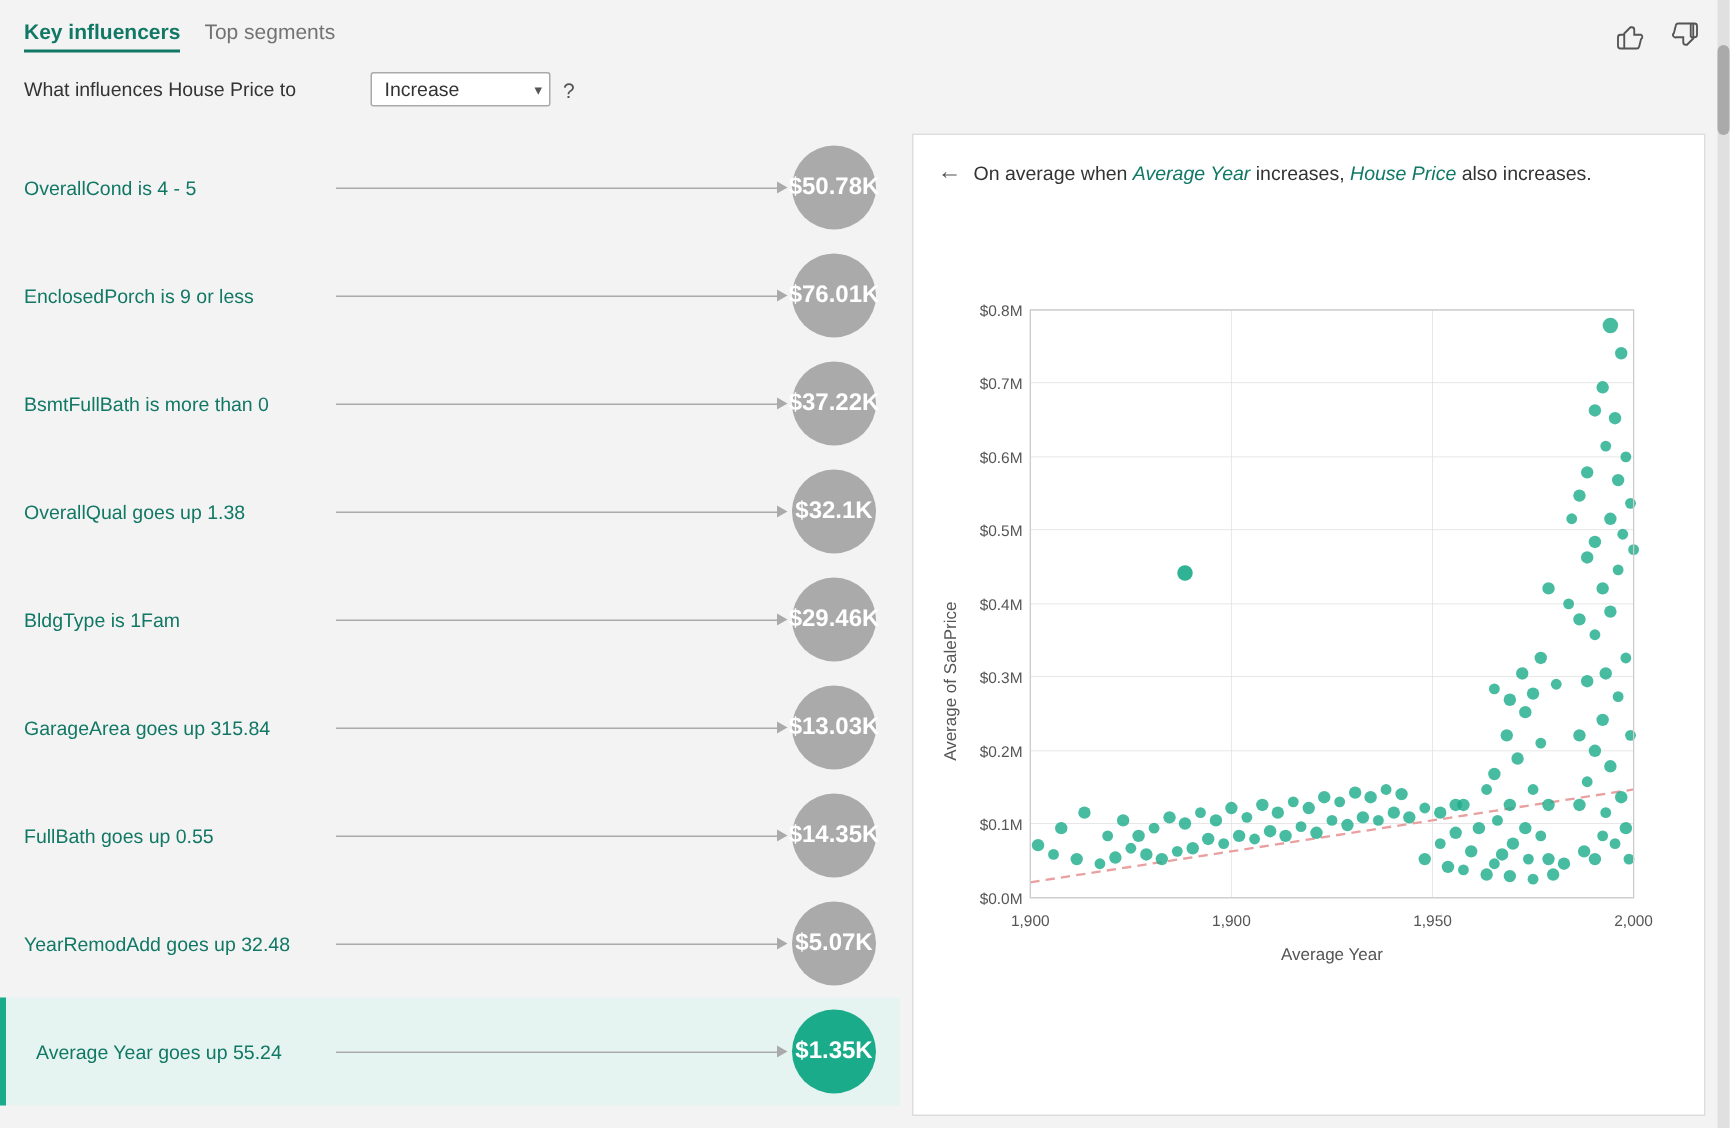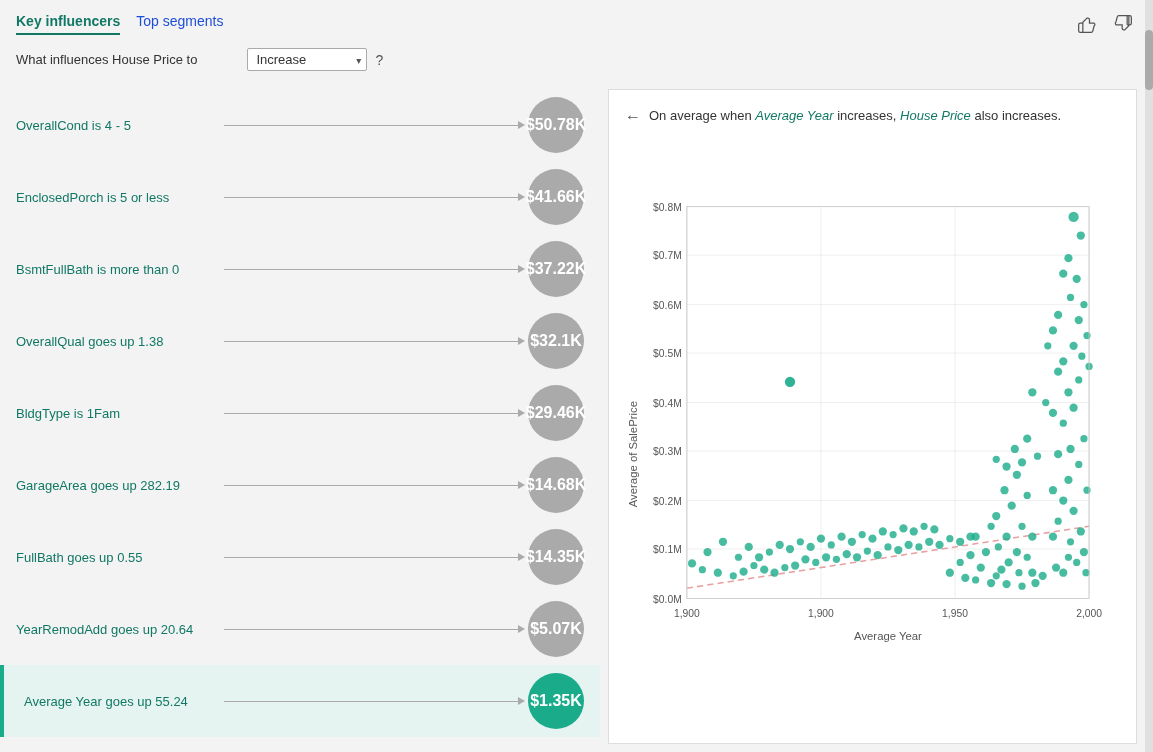--- a/index.html
+++ b/index.html
@@ -25,21 +25,21 @@
       justify-content: space-between;
       padding: 10px 16px 6px 16px;
       background: #f3f3f3;
     }
     .tabs {
       display: flex;
       gap: 16px;
     }
     .tab {
       font-size: 14px;
-      color: #1d4ed8;
+      color: #737373;
       cursor: pointer;
       padding-bottom: 4px;
     }
     .tab.active {
       color: #117865;
       border-bottom: 2px solid #117865;
       font-weight: 600;
     }
     .top-icons {
       display: flex;
@@ -247,23 +247,23 @@
 
     <div class="left-panel">
 
       <div class="influencer-item">
         <span class="item-label">OverallCond is 4 - 5</span>
         <div class="connector-line"></div>
         <div class="value-bubble">$50.78K</div>
       </div>
 
       <div class="influencer-item">
-        <span class="item-label">EnclosedPorch is 5 or less</span>
-        <div class="connector-line"></div>
-        <div class="value-bubble">$41.66K</div>
+        <span class="item-label">EnclosedPorch is 9 or less</span>
+        <div class="connector-line"></div>
+        <div class="value-bubble">$76.01K</div>
       </div>
 
       <div class="influencer-item">
         <span class="item-label">BsmtFullBath is more than 0</span>
         <div class="connector-line"></div>
         <div class="value-bubble">$37.22K</div>
       </div>
 
       <div class="influencer-item">
         <span class="item-label">OverallQual goes up 1.38</span>
@@ -271,33 +271,33 @@
         <div class="value-bubble">$32.1K</div>
       </div>
 
       <div class="influencer-item">
         <span class="item-label">BldgType is 1Fam</span>
         <div class="connector-line"></div>
         <div class="value-bubble">$29.46K</div>
       </div>
 
       <div class="influencer-item">
-        <span class="item-label">GarageArea goes up 282.19</span>
-        <div class="connector-line"></div>
-        <div class="value-bubble">$14.68K</div>
+        <span class="item-label">GarageArea goes up 315.84</span>
+        <div class="connector-line"></div>
+        <div class="value-bubble">$13.03K</div>
       </div>
 
       <div class="influencer-item">
         <span class="item-label">FullBath goes up 0.55</span>
         <div class="connector-line"></div>
         <div class="value-bubble">$14.35K</div>
       </div>
 
       <div class="influencer-item">
-        <span class="item-label">YearRemodAdd goes up 20.64</span>
+        <span class="item-label">YearRemodAdd goes up 32.48</span>
         <div class="connector-line"></div>
         <div class="value-bubble">$5.07K</div>
       </div>
 
       <div class="influencer-item highlighted">
         <div class="highlight-bar"></div>
         <span class="item-label" style="color:#117865; padding-left:8px;">Average Year goes up 55.24</span>
         <div class="connector-line"></div>
         <div class="value-bubble teal">$1.35K</div>
       </div>

